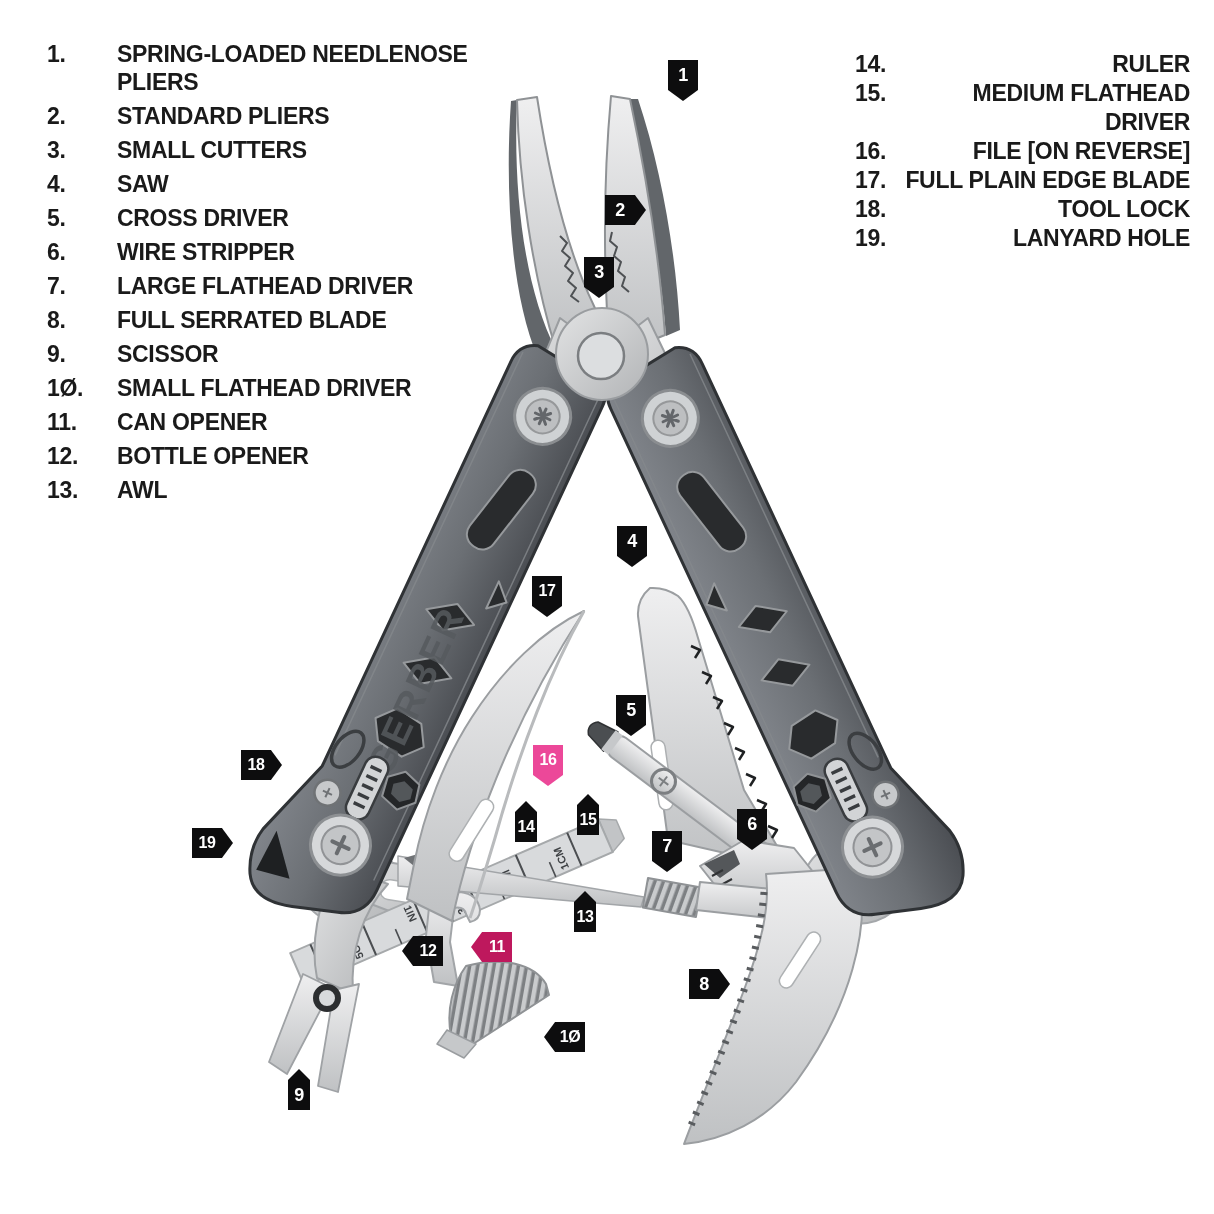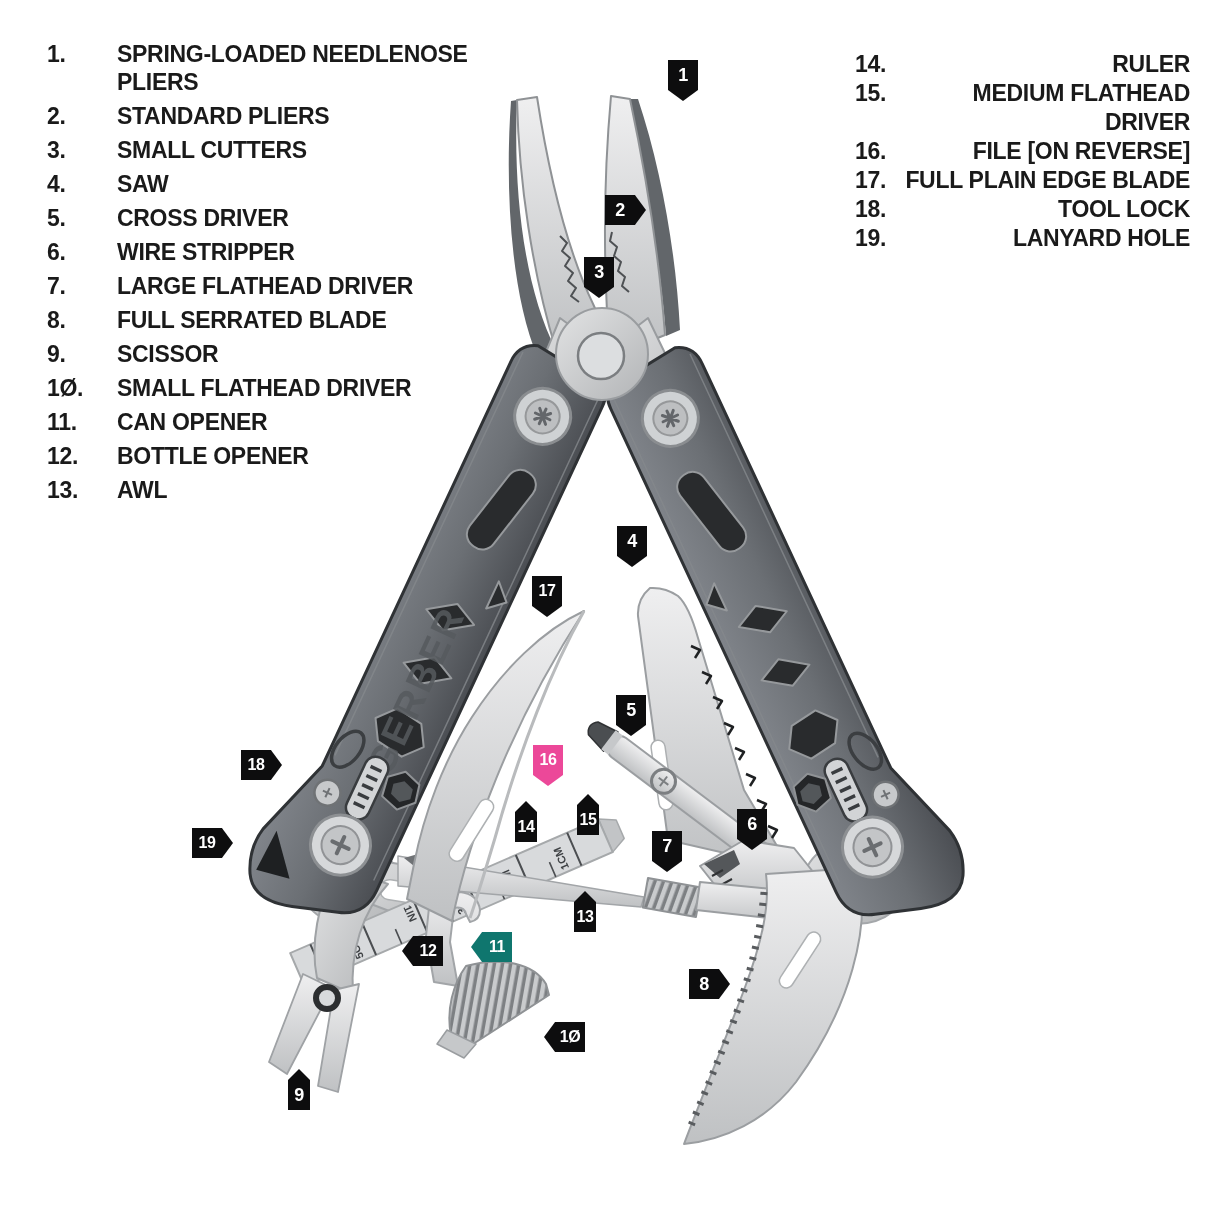--- a/index.html
+++ b/index.html
@@ -316,21 +316,21 @@
       <div class="tag tag-down" style="background: rgb(13, 13, 14); color: rgb(255, 255, 255); left: 668px; top: 60px;">1</div>
       <div class="tag tag-right" style="background: rgb(13, 13, 14); color: rgb(255, 255, 255); left: 605px; top: 195px;">2</div>
       <div class="tag tag-down" style="background: rgb(13, 13, 14); color: rgb(255, 255, 255); left: 584px; top: 257px;">3</div>
       <div class="tag tag-down" style="background: rgb(13, 13, 14); color: rgb(255, 255, 255); left: 617px; top: 526px;">4</div>
       <div class="tag tag-down" style="background: rgb(13, 13, 14); color: rgb(255, 255, 255); left: 616px; top: 695px;">5</div>
       <div class="tag tag-down" style="background: rgb(13, 13, 14); color: rgb(255, 255, 255); left: 737px; top: 809px;">6</div>
       <div class="tag tag-down" style="background: rgb(13, 13, 14); color: rgb(255, 255, 255); left: 652px; top: 831px;">7</div>
       <div class="tag tag-right" style="background: rgb(13, 13, 14); color: rgb(255, 255, 255); left: 689px; top: 969px;">8</div>
       <div class="tag tag-up" style="background: rgb(13, 13, 14); color: rgb(255, 255, 255); left: 288px; top: 1069px;">9</div>
       <div class="tag tag-left" style="background: rgb(13, 13, 14); color: rgb(255, 255, 255); font-size: 16px; left: 544px; top: 1022px;">1Ø</div>
-      <div class="tag tag-left" style="background: #0f766e; color: rgb(255, 255, 255); font-size: 16px; left: 471px; top: 932px;">11</div>
+      <div class="tag tag-left" style="background: #be185d; color: rgb(255, 255, 255); font-size: 16px; left: 471px; top: 932px;">11</div>
       <div class="tag tag-left" style="background: rgb(13, 13, 14); color: rgb(255, 255, 255); font-size: 16px; left: 402px; top: 889px; margin-top: 47px;">12</div>
       <div class="tag tag-up" style="background: rgb(13, 13, 14); color: rgb(255, 255, 255); font-size: 16px; left: 574px; top: 891px;">13</div>
       <div class="tag tag-up" style="background: rgb(13, 13, 14); color: rgb(255, 255, 255); font-size: 16px; left: 515px; top: 801px;">14</div>
       <div class="tag tag-up" style="background: rgb(13, 13, 14); color: rgb(255, 255, 255); font-size: 16px; left: 577px; top: 794px;">15</div>
       <div class="tag tag-down" style="background: #ec4899; color: rgb(255, 255, 255); font-size: 16px; left: 533px; top: 745px;">16</div>
       <div class="tag tag-down" style="background: rgb(13, 13, 14); color: rgb(255, 255, 255); font-size: 16px; left: 532px; top: 576px;">17</div>
       <div class="tag tag-right" style="background: rgb(13, 13, 14); color: rgb(255, 255, 255); font-size: 16px; left: 241px; top: 750px;">18</div>
       <div class="tag tag-right" style="background: rgb(13, 13, 14); color: rgb(255, 255, 255); font-size: 16px; left: 192px; top: 828px;">19</div>
     </div>
 </div>

